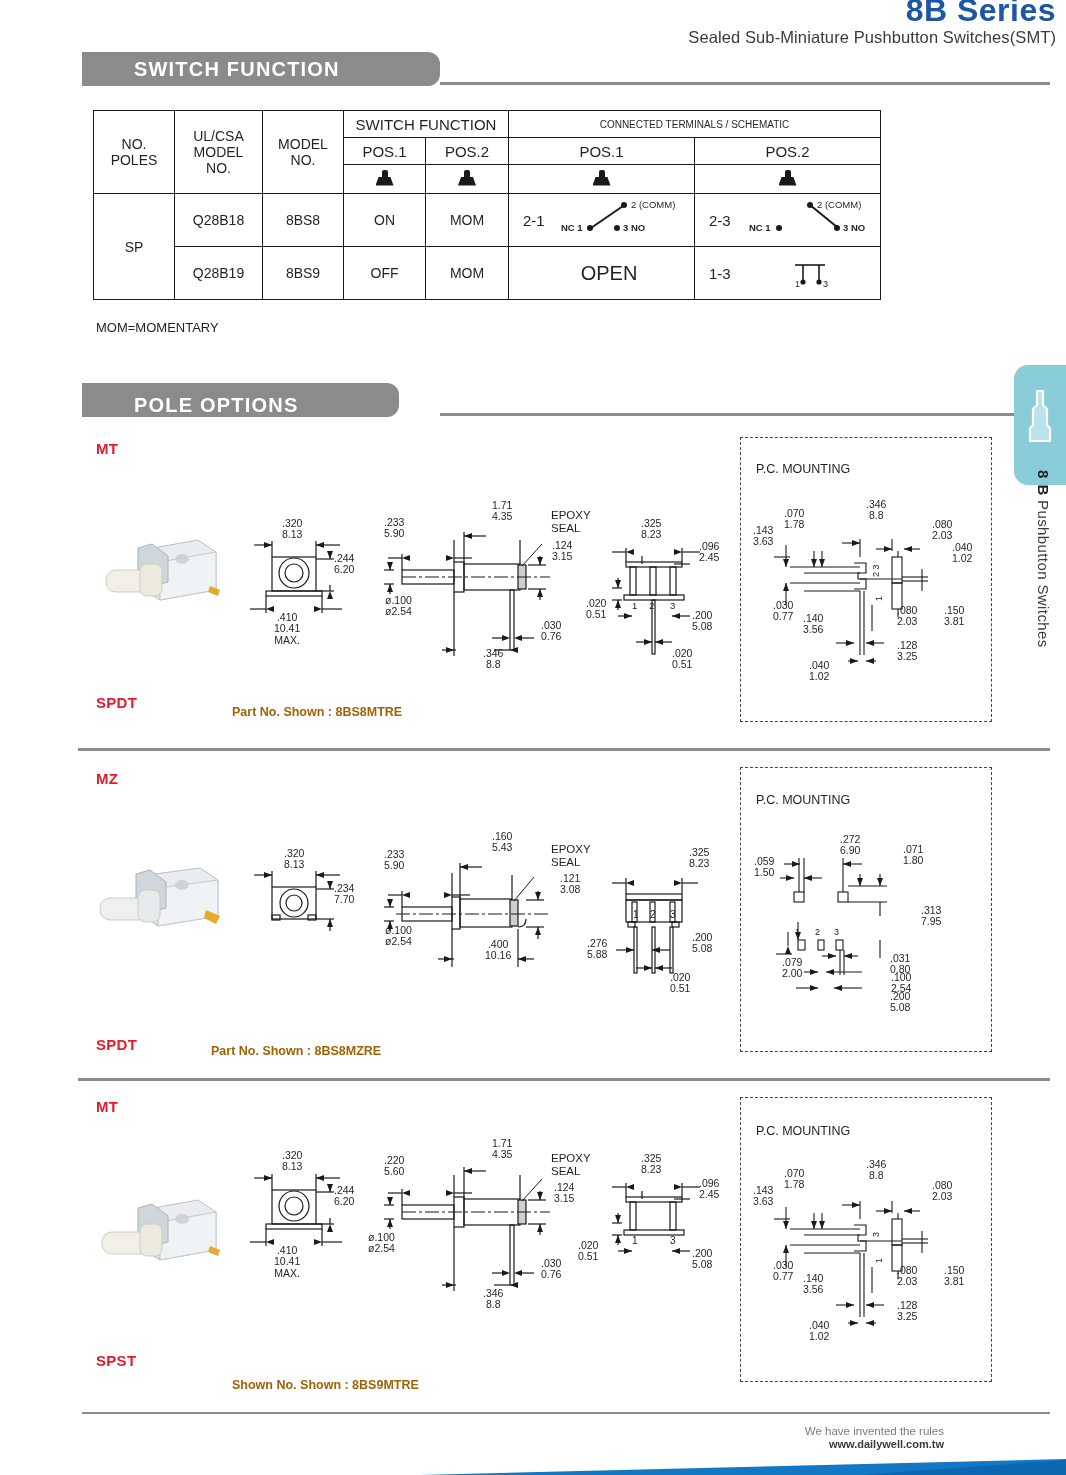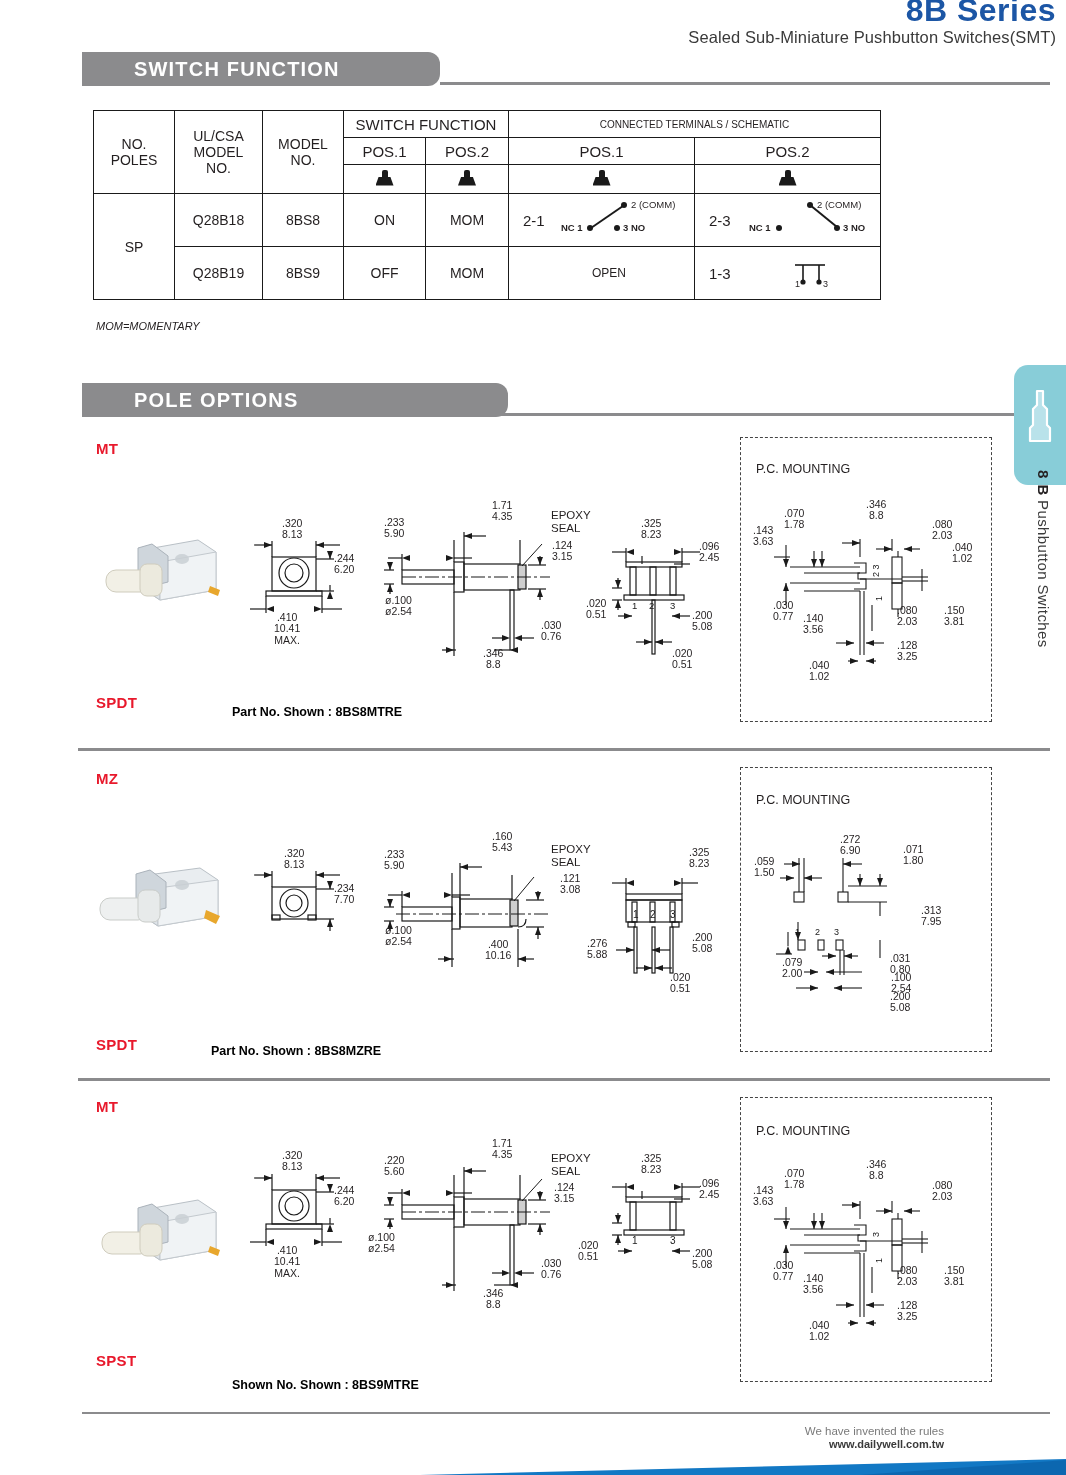--- a/index.html
+++ b/index.html
@@ -19,26 +19,26 @@
   
   #fn-table{border-collapse:collapse;font-size:14px;color:#231f20;}
   #fn-table td,#fn-table th{border:1.6px solid #1a1a1a;text-align:center;font-weight:normal;padding:0;}
   .hdr-txt{line-height:1.15;}
   .btn-glyph{display:inline-block;width:22px;height:16px;position:relative;}
   .btn-glyph::before{content:"";position:absolute;left:8px;top:0;width:6px;height:8px;background:#1a1a1a;border-radius:2px 2px 0 0;}
   .btn-glyph::after{content:"";position:absolute;left:2px;top:7px;width:18px;height:9px;background:#1a1a1a;
                     clip-path:polygon(18% 0,82% 0,100% 100%,0 100%);}
   .sch-cell{position:relative;height:52px;}
   .sch-num{position:absolute;left:14px;top:50%;transform:translateY(-50%);font-size:15px;}
-  .note{font-size:11px;font-style:italic;}
+  .note{font-size:13px;}
 
   
   .opt-code{color:#e8192c;font-size:15px;font-weight:bold;letter-spacing:.3px;}
   .opt-type{color:#e8192c;font-size:15px;font-weight:bold;letter-spacing:.3px;}
-  .partno{font-size:12.5px;color:#000000;font-weight:bold;}
+  .partno{font-size:12.5px;color:#a16207;font-weight:bold;}
   .divider{height:2.5px;background:#8b8b8d;}
 
   
   .dim{font-size:10.5px;line-height:1.08;color:#231f20;white-space:pre-line;text-align:left;}
   .dim.c{text-align:center;}
   .lbl{font-size:11.5px;line-height:1.1;color:#231f20;white-space:pre-line;}
   .pcm-title{font-size:12.5px;color:#231f20;}
   .pcm-box{border:1.4px dashed #444;}
   .tnum{font-size:9.5px;color:#231f20;}
 
@@ -147,21 +147,21 @@
     </td>
   </tr>
 
   <tr>
     <td>Q28B19</td>
     <td>8BS9</td>
     <td>OFF</td>
     <td>MOM</td>
     <td>
       <div class="sch-cell" style="display:flex;align-items:center;justify-content:center;">
-        <span style="font-size:12px;margin-left:15px;">OPEN</span>
+        <span style="font-size:20px;margin-left:15px;">OPEN</span>
       </div>
     </td>
     <td>
       <div class="sch-cell">
         <span class="sch-num">1-3</span>
         <svg width="130" height="52" style="position:absolute;left:52px;top:0;">
           <line x1="48" y1="18" x2="78" y2="18" stroke="#1a1a1a" stroke-width="1.6"></line>
           <line x1="56" y1="18" x2="56" y2="34" stroke="#1a1a1a" stroke-width="1.6"></line>
           <line x1="72" y1="18" x2="72" y2="34" stroke="#1a1a1a" stroke-width="1.6"></line>
           <circle cx="56" cy="35" r="2.6" fill="#1a1a1a"></circle>
@@ -170,21 +170,21 @@
         <span class="abs" style="left:100px;top:32px;font-size:9px;">1</span>
         <span class="abs" style="left:128px;top:32px;font-size:9px;">3</span>
       </div>
     </td>
   </tr>
 </tbody>
   </table>
 
 <div class="abs note" style="left:96px;top:320px;">MOM=MOMENTARY</div>
 
-<div class="abs sec-bar" style="left:82px;top:383px;width:426px;">
+<div class="abs sec-bar" style="left:82px;top:383px;width:317px;align-items:flex-end;">
   <span>POLE  OPTIONS</span>
 </div>
 <div class="abs sec-rule" style="left:440px;top:413px;width:610px;"></div>
 
 <div class="abs" id="tab-block">
   <svg id="tab-icon" viewBox="0 0 24 58">
     <path d="M9 4 h6 v14 l4 4 v16 l3 3 v13 h-20 v-13 l3 -3 v-16 l4 -4 z" fill="#b9e2ea" stroke="#ffffff" stroke-width="2.2" stroke-linejoin="round"></path>
   </svg>
 </div>
 <div class="abs" id="tab-series">8 B</div>

